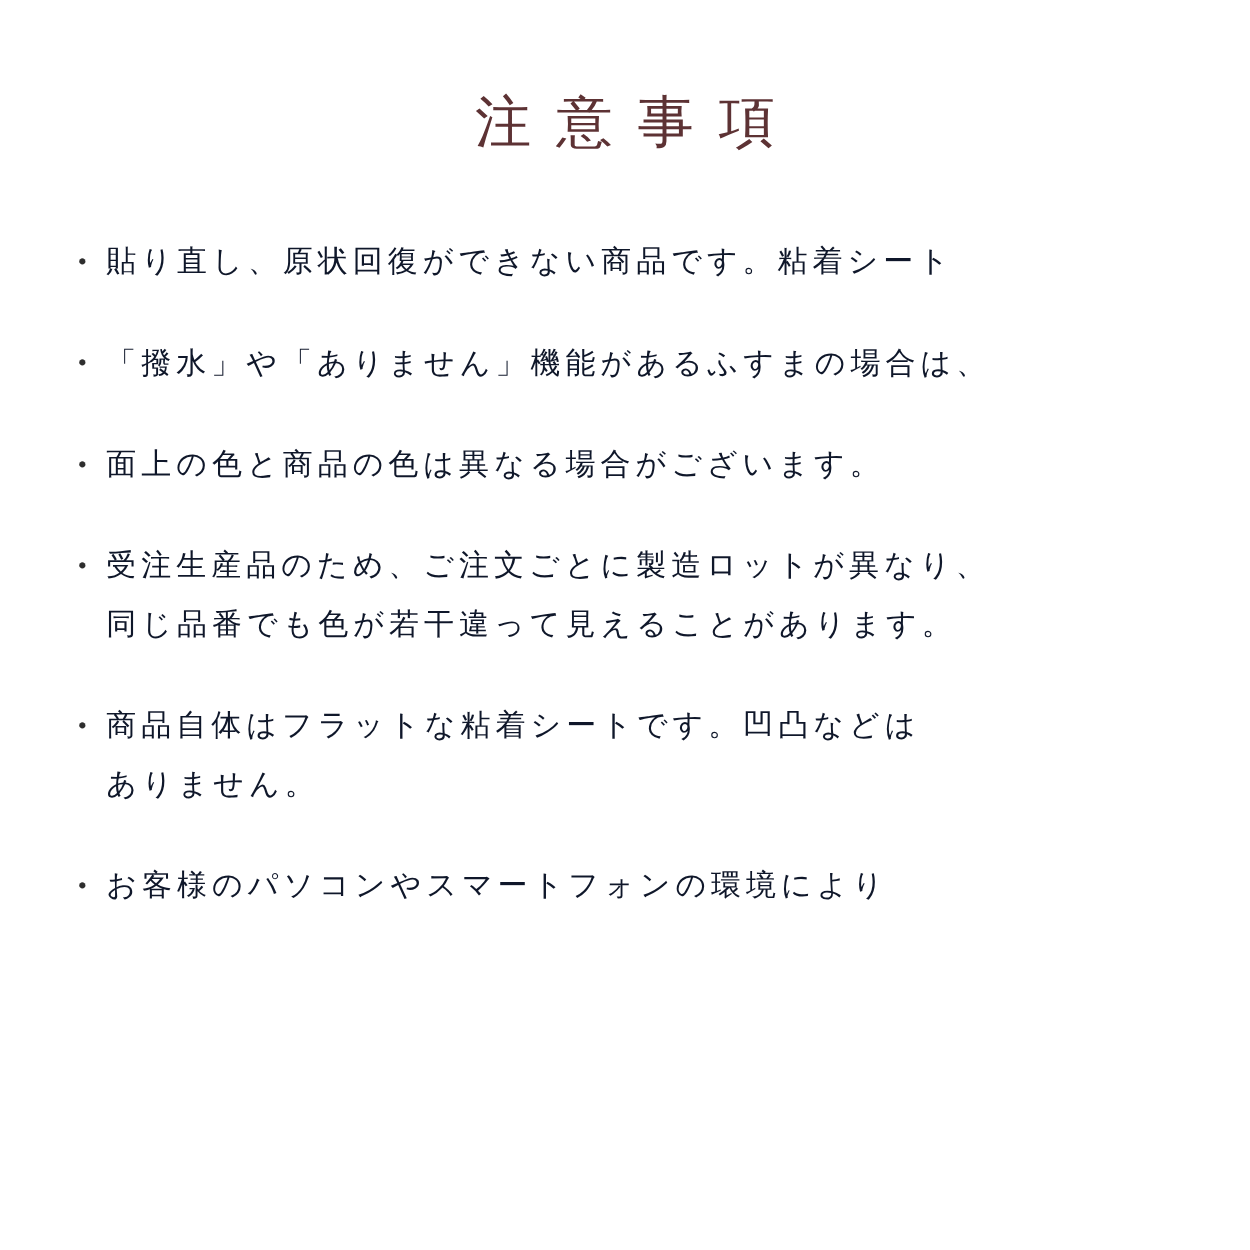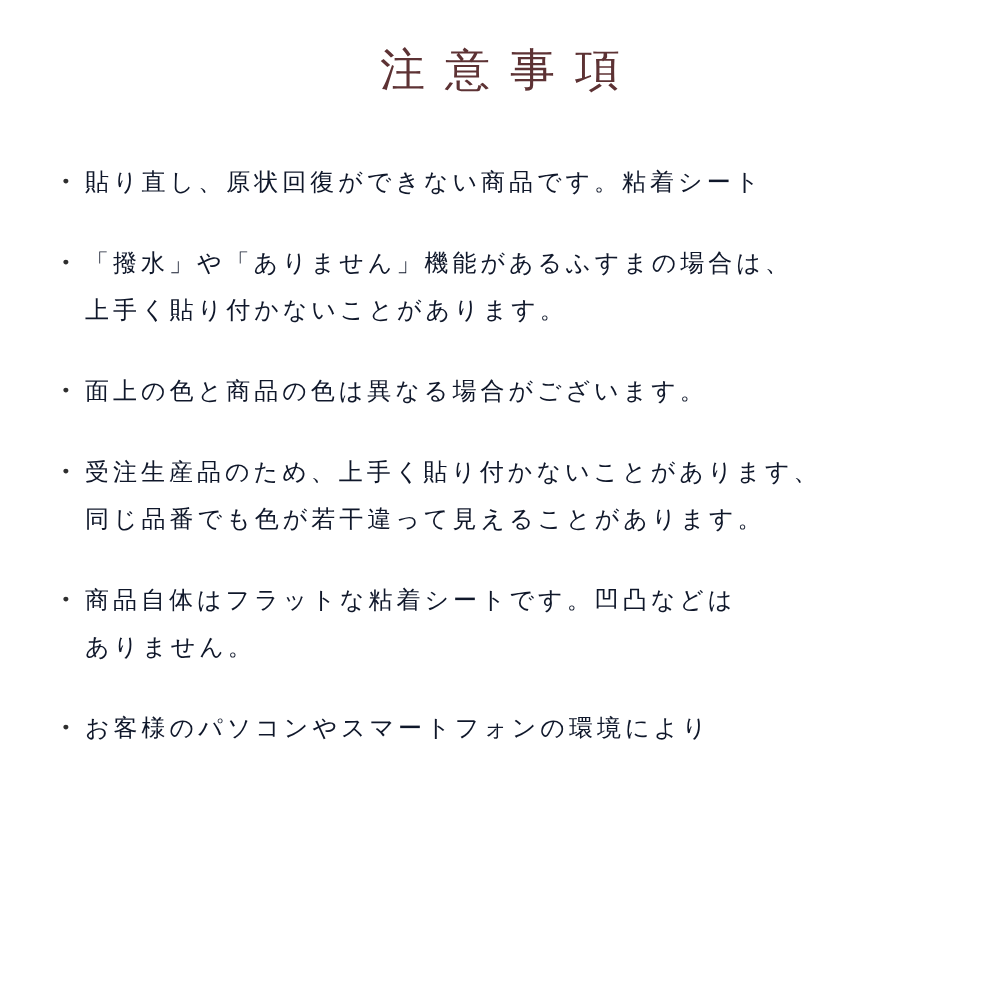--- a/index.html
+++ b/index.html
@@ -7,21 +7,21 @@
     width: 1000px;
     height: 1000px;
     background: #ffffff;
     font-family: "Liberation Sans", "DejaVu Sans", sans-serif;
     overflow: hidden;
   }
   .page {
     width: 1000px;
     height: 1000px;
     background: #ffffff;
-    padding-top: 44px;
+    padding-top: 72px;
   }
   .title {
     text-align: center;
     font-size: 45px;
     line-height: 52px;
     font-weight: 400;
     letter-spacing: 20px;
     text-indent: 20px;
     color: #5d3234;
   }
@@ -69,35 +69,34 @@
       <span class="bullet">・</span>
       <div class="note-lines">
         <div class="note-line">貼り直し、原状回復ができない商品です。粘着シート</div>
       </div>
     </li>
 
     <li class="note-item">
       <span class="bullet">・</span>
       <div class="note-lines">
         <div class="note-line">「撥水」や「ありません」機能があるふすまの場合は、</div>
-        <div class="note-line">上手く貼り付かないことがあります。</div>
       </div>
     </li>
 
     <li class="note-item">
       <span class="bullet">・</span>
       <div class="note-lines">
         <div class="note-line">面上の色と商品の色は異なる場合がございます。</div>
       </div>
     </li>
 
     <li class="note-item">
       <span class="bullet">・</span>
       <div class="note-lines">
-        <div class="note-line">受注生産品のため、上手く貼り付かないことがあります、</div>
+        <div class="note-line">受注生産品のため、ご注文ごとに製造ロットが異なり、</div>
         <div class="note-line">同じ品番でも色が若干違って見えることがあります。</div>
       </div>
     </li>
 
     <li class="note-item">
       <span class="bullet">・</span>
       <div class="note-lines">
         <div class="note-line">商品自体はフラットな粘着シートです。凹凸などは</div>
         <div class="note-line">ありません。</div>
       </div>

